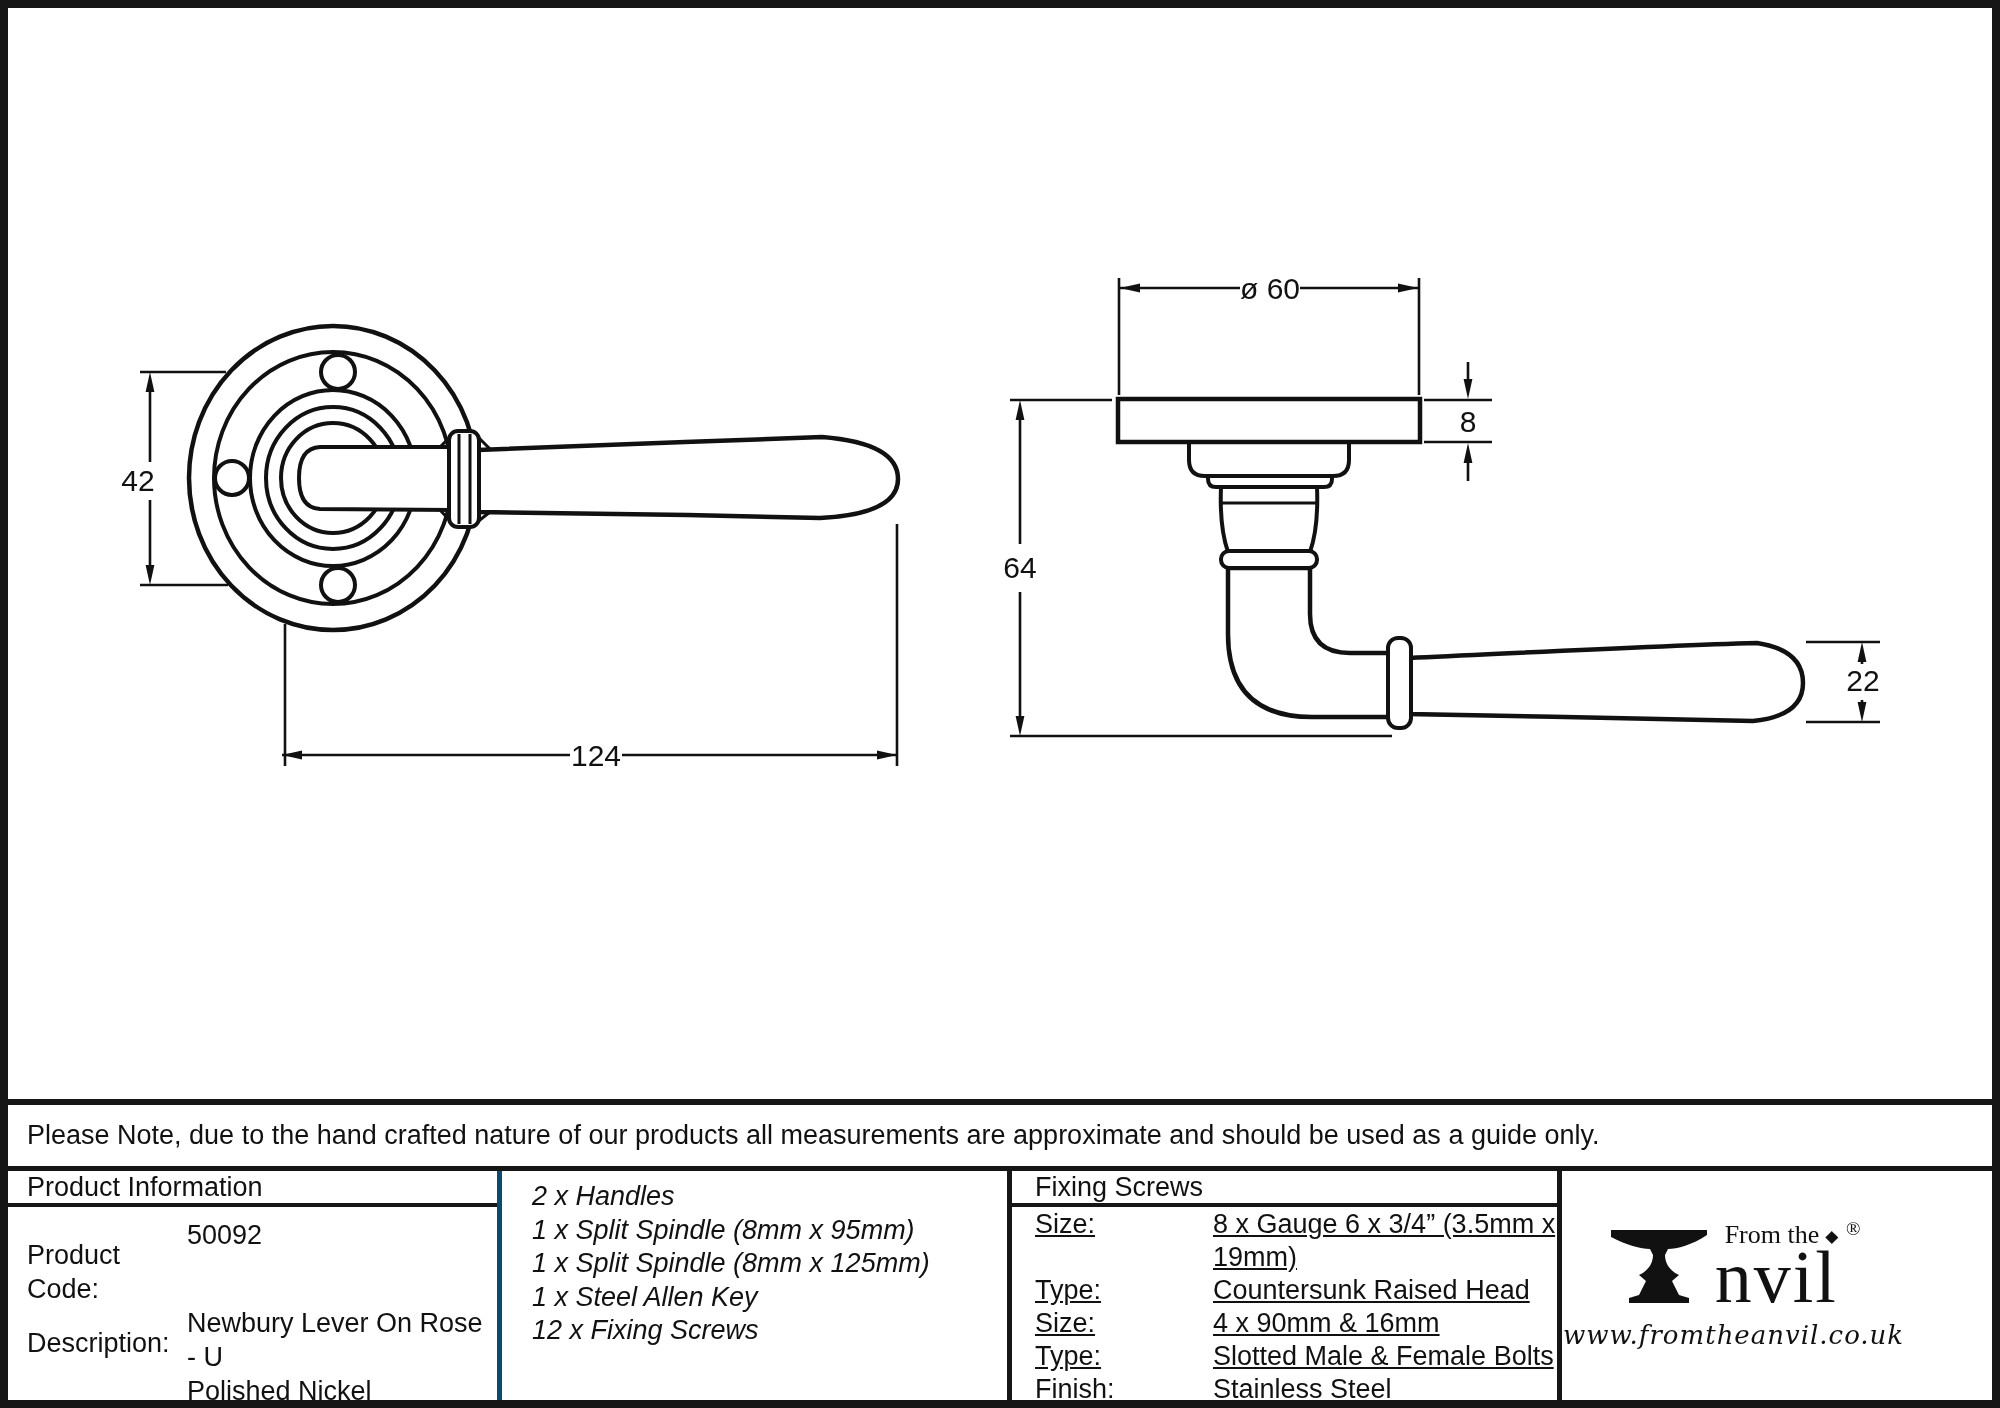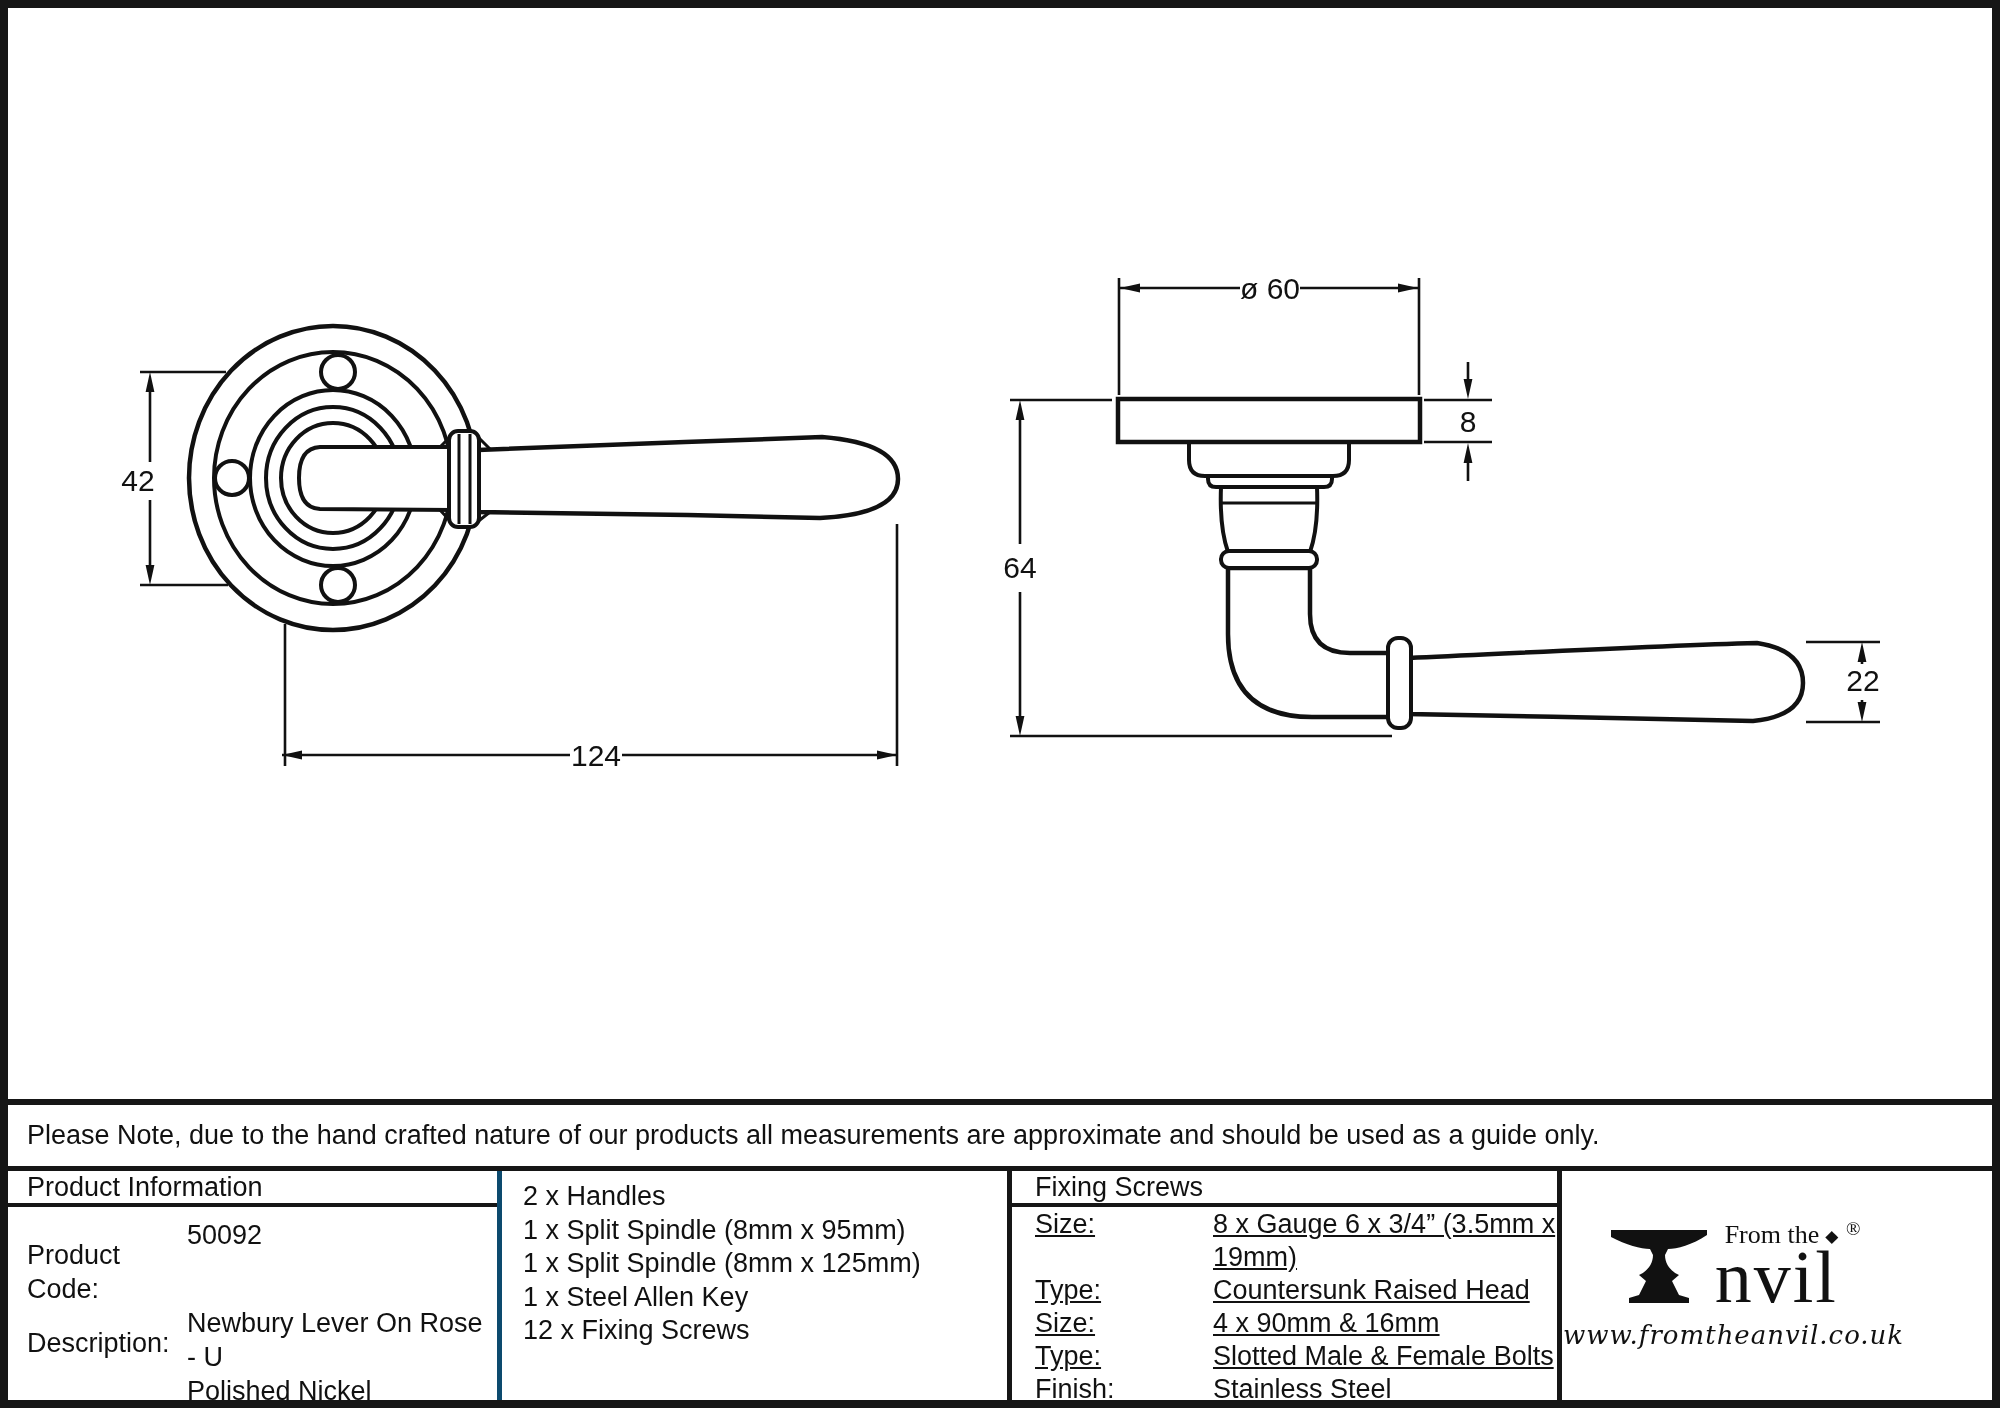--- a/index.html
+++ b/index.html
@@ -46,21 +46,21 @@
   .cell-head{
     height:32px;border-bottom:4px solid #161616;
     display:flex;align-items:center;
     font-size:27px;
   }
   .col1 .cell-head{padding-left:19px;}
   .col2 .cell-head{padding-left:21px;}
   .col3 .cell-head{padding-left:23px;}
   .cell-body{font-size:27px;}
   .col1 .cell-body{padding:11px 0 0 19px;}
-  .col2 .cell-body{padding:9px 0 0 21px;}
+  .col2 .cell-body{padding:9px 0 0 30px;font-style:italic;}
   .col3 .cell-body{padding:1px 0 0 23px;text-decoration:underline;}
   .kv{display:flex;line-height:34px;}
   .col1 .kv .k{width:160px;flex:none;margin-top:20px;}
   .col3 .kv{line-height:33px;}
   .col3 .kv .k{width:178px;flex:none;}
   .li{line-height:33.5px;}
   
   .logo{display:flex;flex-direction:column;align-items:center;}
   .logo-row{display:flex;align-items:flex-end;}
   .logo-text{position:relative;padding:0 20px 0 6px;font-family:Liberation Serif, serif;}

